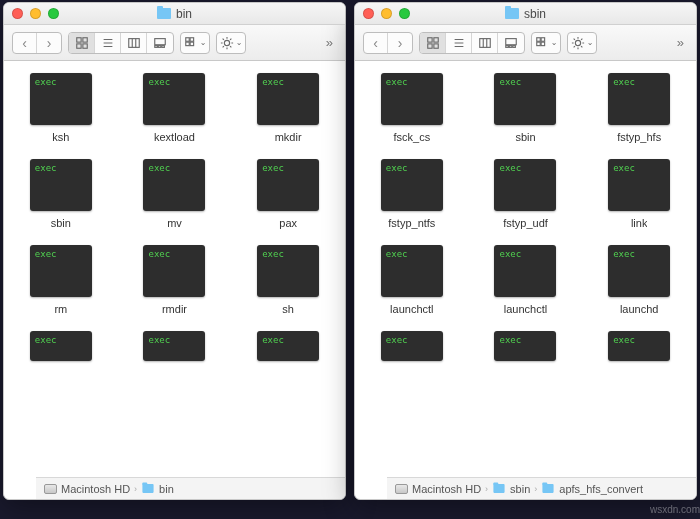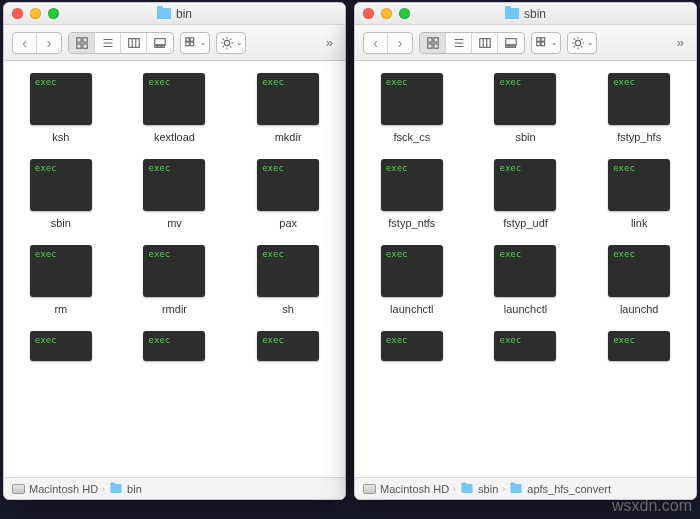--- a/index.html
+++ b/index.html
@@ -24,24 +24,24 @@
   .chev { font-size:13px; color:#7a7a7a; padding:0 4px; }
   svg.vicon { width:14px; height:14px; stroke:#6a6a6a; fill:none; stroke-width:1.3; }
   .content { flex:1; overflow:hidden; background:#fff; padding: 8px 0 0 0; }
   .grid { display:grid; grid-template-columns: repeat(3, 1fr); gap: 4px 0; }
   .item { display:flex; flex-direction:column; align-items:center; padding:4px 0 8px 0; }
   .exec { width:62px; height:52px; background:#2d2d2d; border-radius:3px; position:relative; box-shadow: 0 1px 2px rgba(0,0,0,.3); }
   .exec::after { content:"exec"; position:absolute; top:4px; left:5px; color:#50d050; font-size:9px; font-family: Menlo, monospace; }
   .fname { font-size:11px; color:#333; margin-top:6px; text-align:center; max-width:100px; overflow:hidden; text-overflow:ellipsis; white-space:nowrap; }
   .partial .fname { visibility:hidden; }
   .partial .exec { height:30px; margin-bottom:-10px; }
-  .pathbar { height:22px; border-top:1px solid #d8d8d8; background:#f4f4f4; display:flex; align-items:center; padding:0 8px; font-size:11px; color:#555; gap:4px; }
+  .pathbar { height:22px; border-top:1px solid #d8d8d8; background:#f4f4f4; display:flex; align-items:center; padding:0 8px; font-size:11px; color:#555; gap:4px;margin-left:32px; }
   .pathbar .sep { color:#aaa; font-size:9px; }
   .hd-ico { width:13px; height:10px; background:linear-gradient(#e8e8e8,#c8c8c8); border:1px solid #999; border-radius:2px; display:inline-block; }
-  .watermark { position:absolute; bottom:4px; right:8px; font-size:16px; color:rgba(255,255,255,.35); }
+  .watermark { position:absolute; bottom:4px; right:0; font-size:10px; color:rgba(255,255,255,.35); }
 </style>
 </head>
 <body>
 
 <div class="desktop" id="desktop">
     <div class="window">
       <div class="titlebar">
         <div class="traffic">
       <div class="dot r"></div>
       <div class="dot y"></div>

